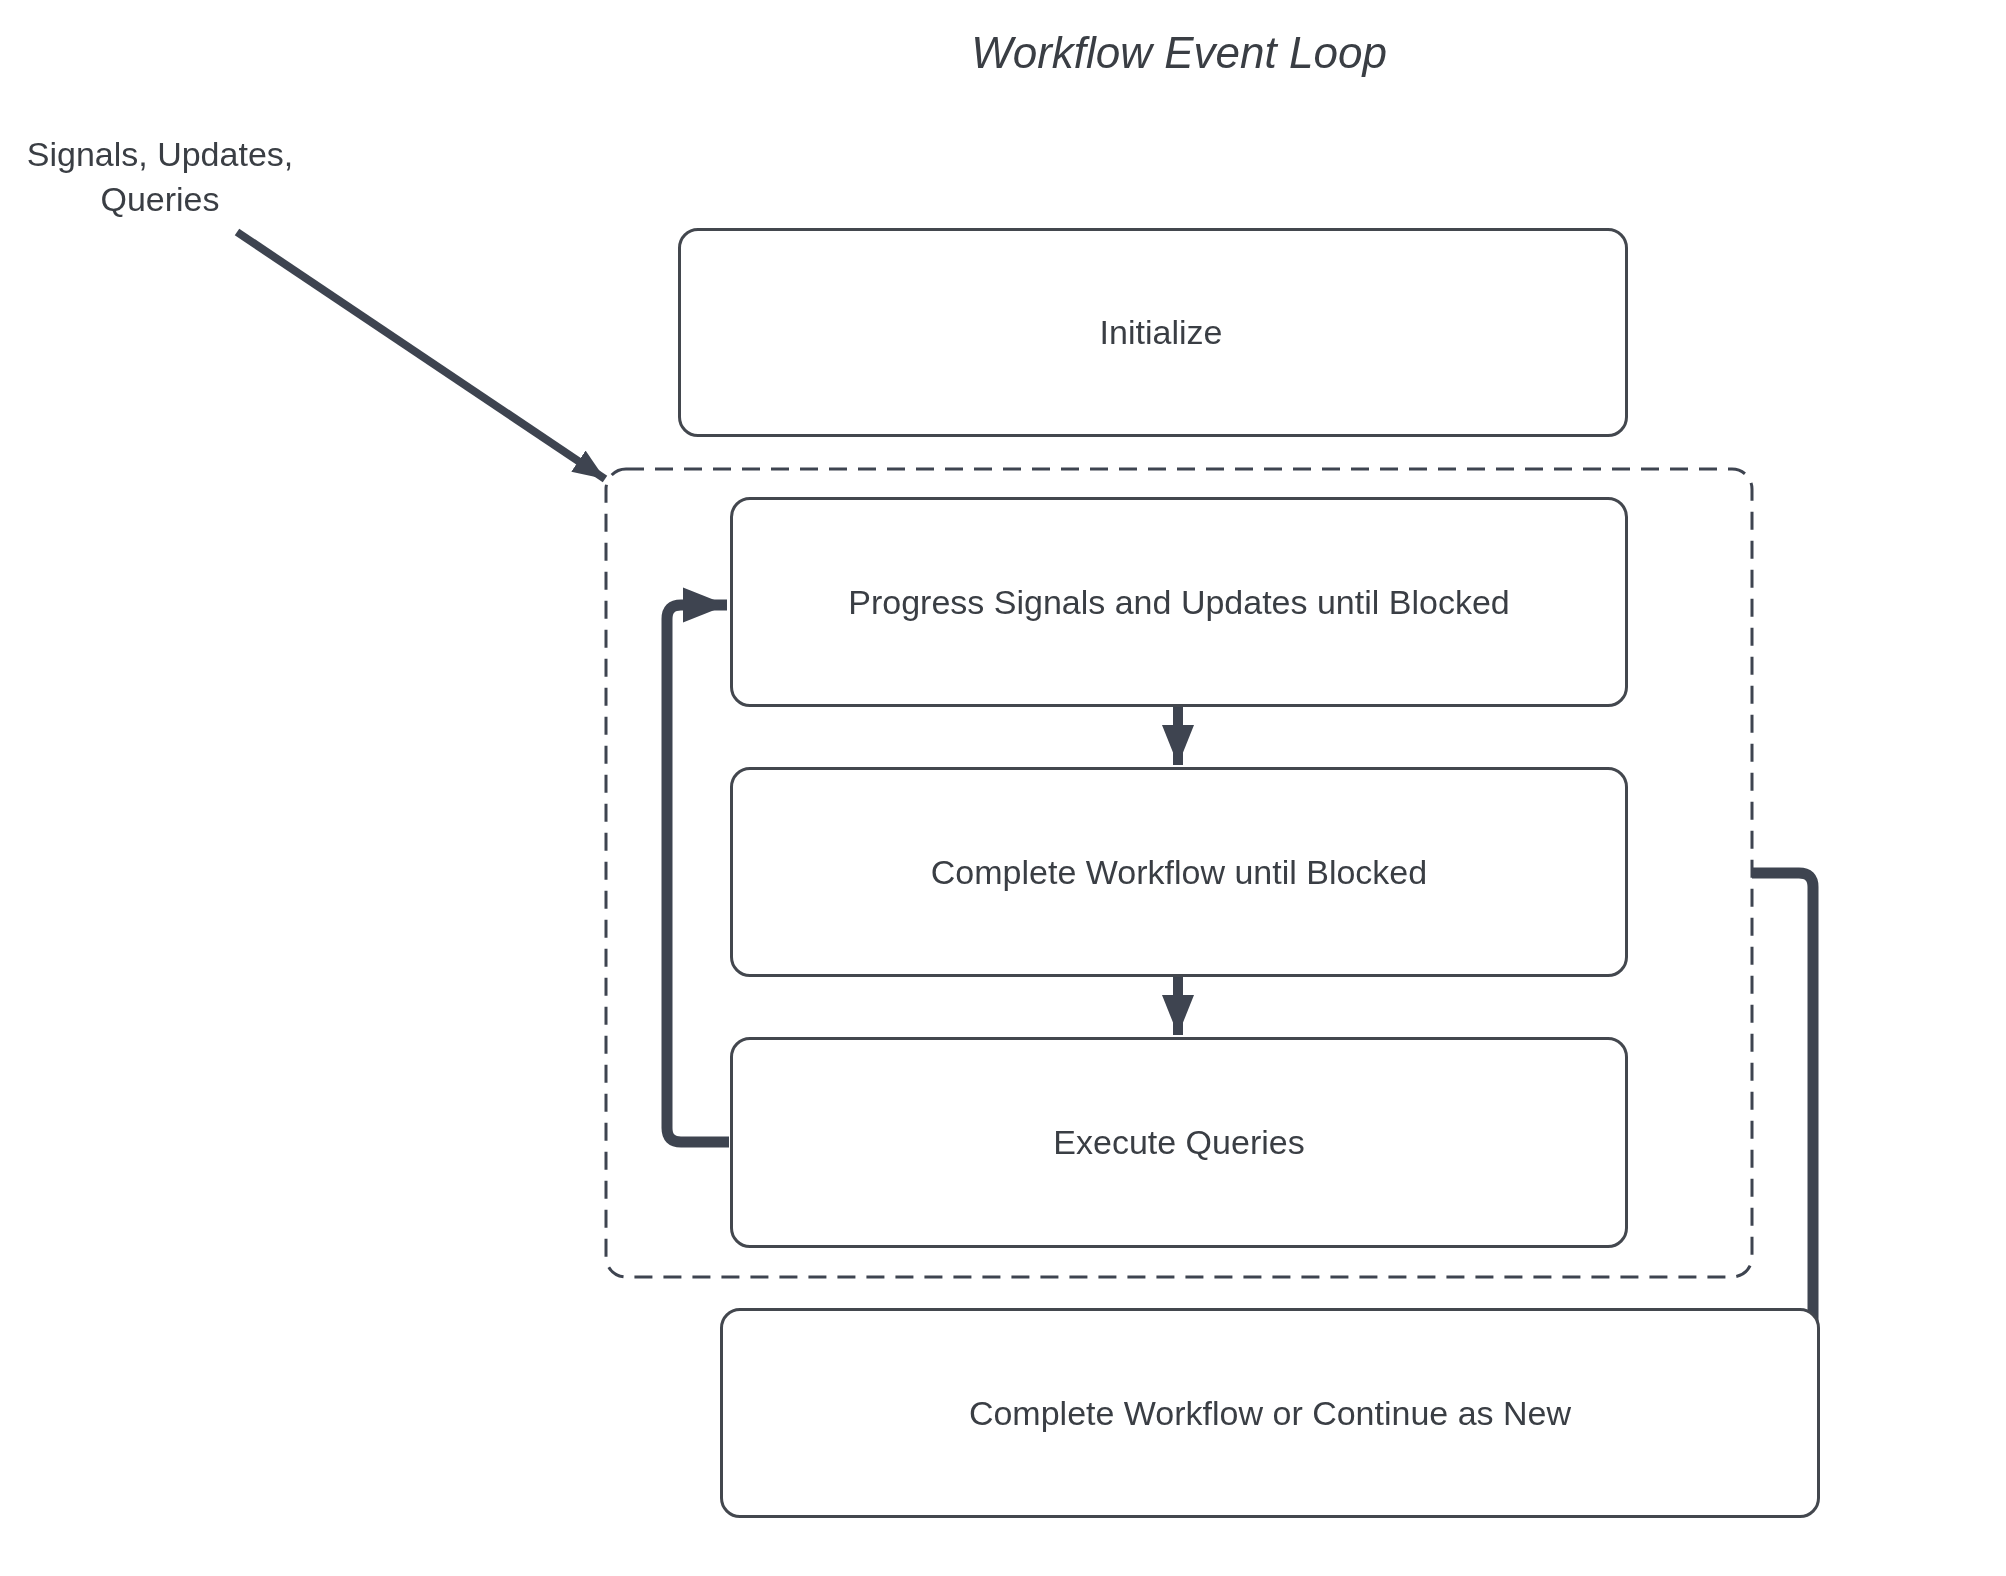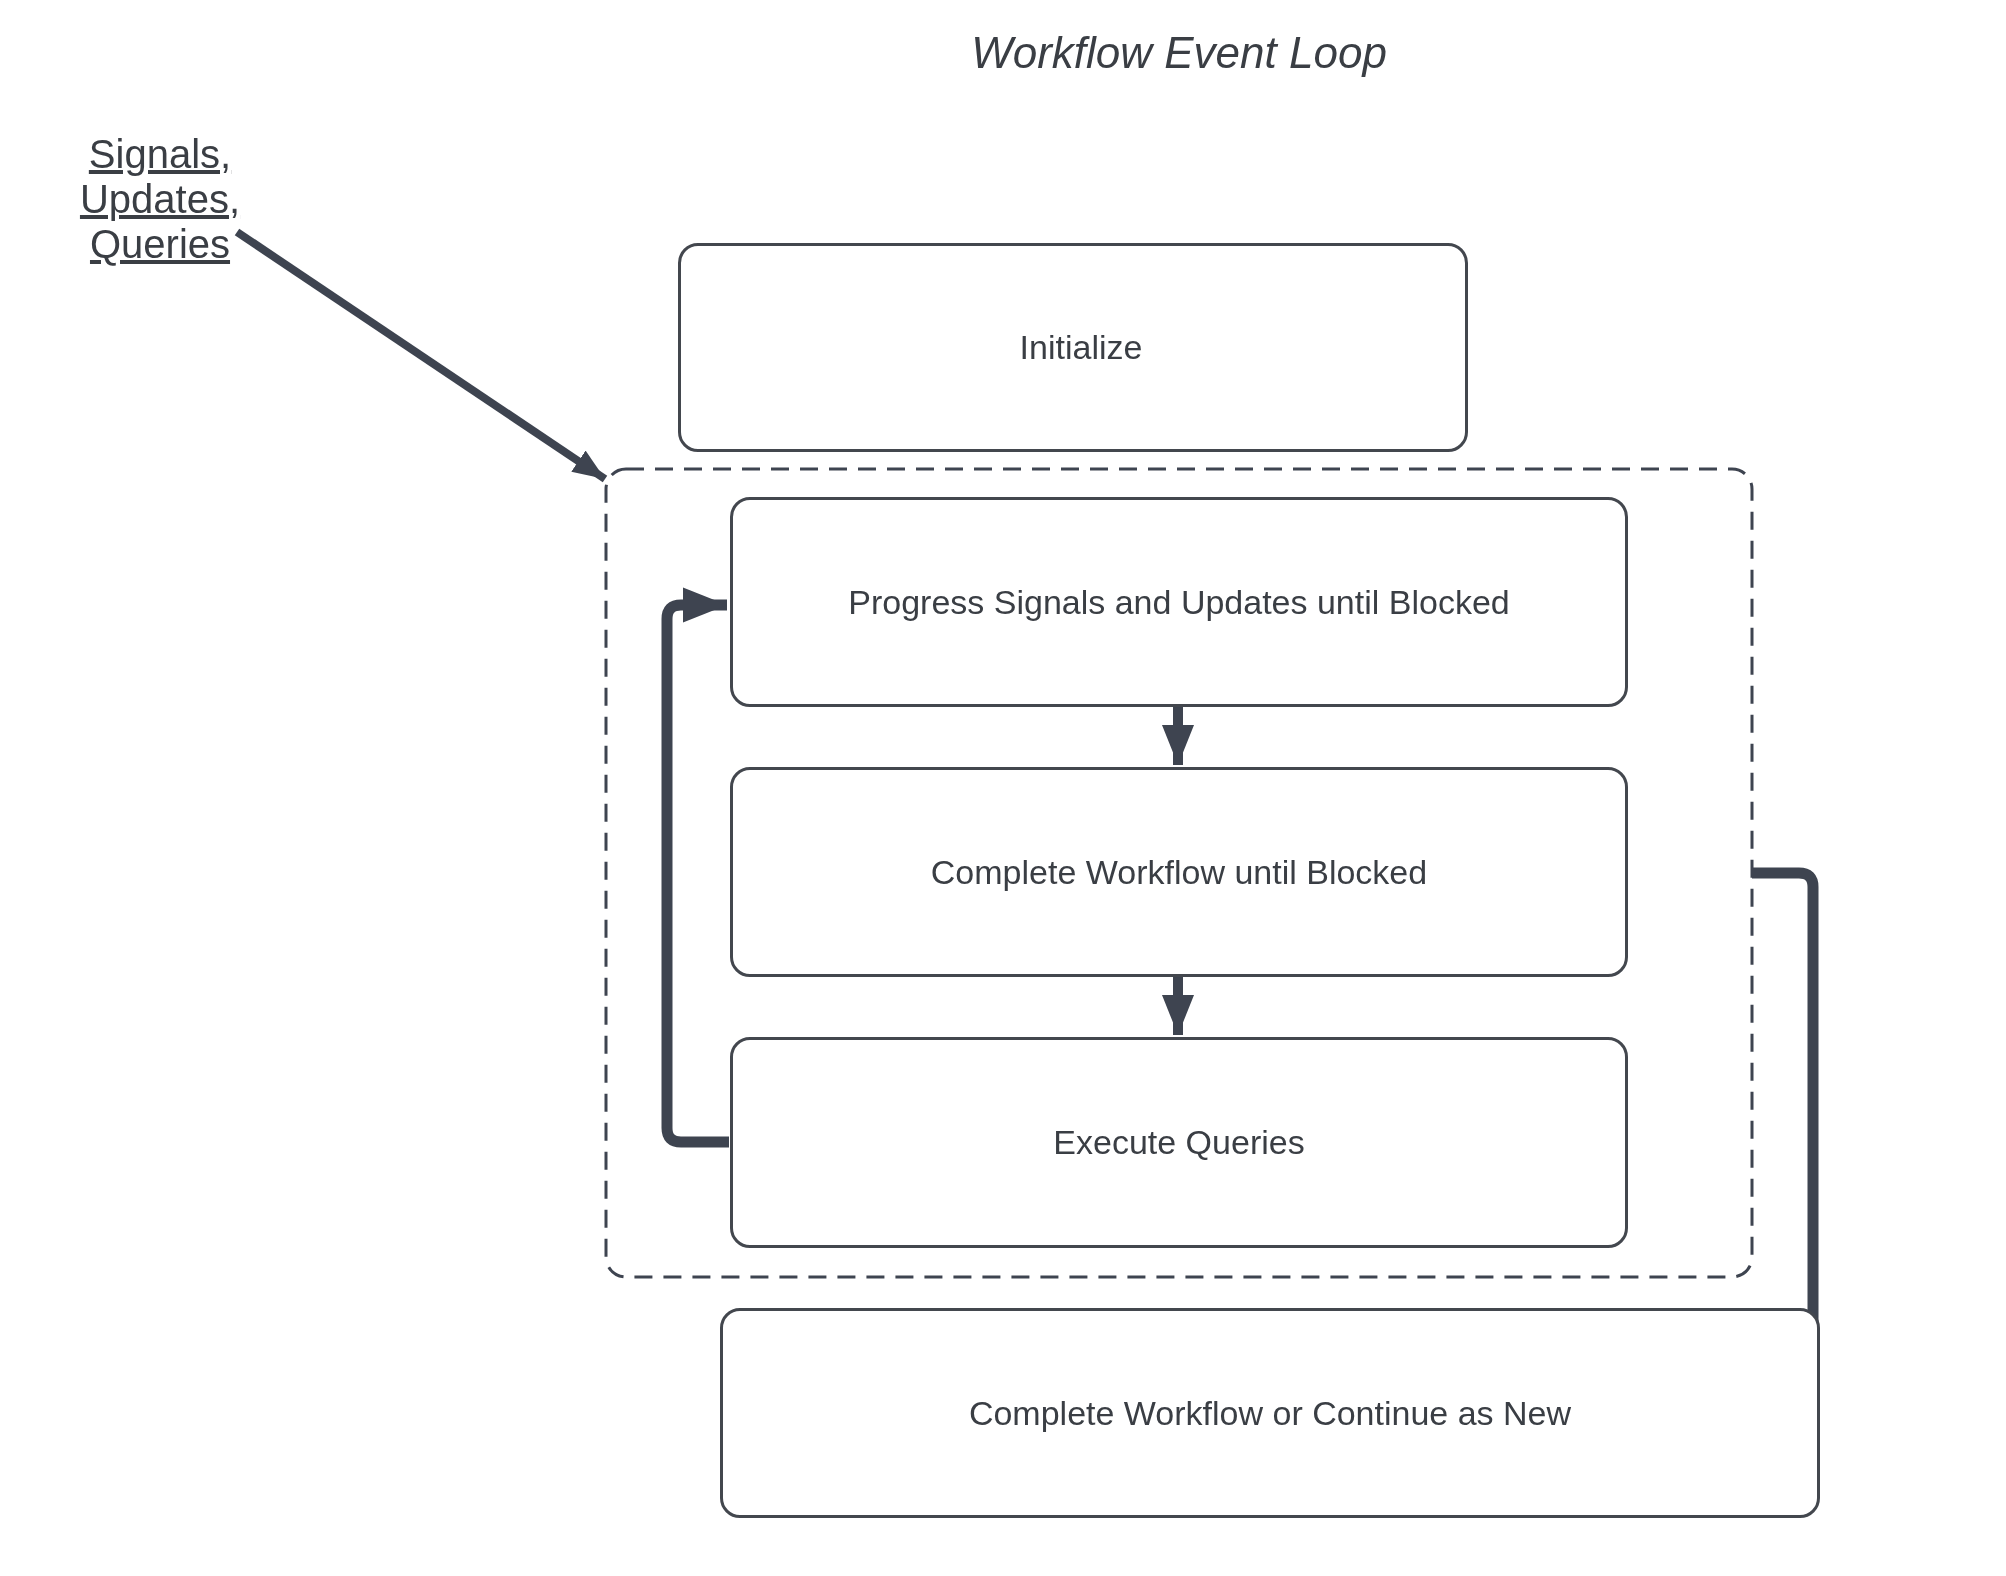--- a/index.html
+++ b/index.html
@@ -11,30 +11,30 @@
   *{box-sizing:border-box;margin:0;padding:0;}
   html,body{width:2006px;height:1576px;background:var(--bg-color);overflow:hidden;}
   body{font-family:"Liberation Sans", sans-serif;color:var(--text-color);position:relative;}
   .stage{position:absolute;left:0;top:0;width:2006px;height:1576px;}
   .diagram-title{
     position:absolute;left:605px;top:28px;width:1148px;
     text-align:center;font-size:44px;font-style:italic;color:var(--text-color);
   }
   .input-label{
     position:absolute;left:10px;top:132px;width:300px;
-    text-align:center;font-size:40px;line-height:45px;color:var(--text-color);text-decoration:underline;
+    text-align:center;font-size:34px;line-height:45px;color:var(--text-color);
   }
   .node{
     position:absolute;background:#ffffff;
     border:3px solid var(--border-color);border-radius:20px;
     display:flex;align-items:center;justify-content:center;
     font-size:34px;color:var(--text-color);text-align:center;
     z-index:2;
   }
-  .node-initialize{left:678px;top:243px;width:790px;height:209px;padding-left:16px;}
+  .node-initialize{left:678px;top:228px;width:950px;height:209px;padding-left:16px;}
   .node-progress-signals{left:730px;top:497px;width:898px;height:210px;}
   .node-progress-workflow{left:730px;top:767px;width:898px;height:210px;}
   .node-execute-queries{left:730px;top:1037px;width:898px;height:211px;}
   .node-complete{left:720px;top:1308px;width:1100px;height:210px;}
   svg.wires{position:absolute;left:0;top:0;width:2006px;height:1576px;z-index:1;}
   .group-outline{stroke:var(--stroke-color);stroke-width:3;fill:none;stroke-dasharray:18 11;}
   .edge{stroke:var(--stroke-color);fill:none;}
   .edge.thin{stroke-width:8;}
   .edge.mid{stroke-width:10;}
   .edge.thick{stroke-width:11;}

